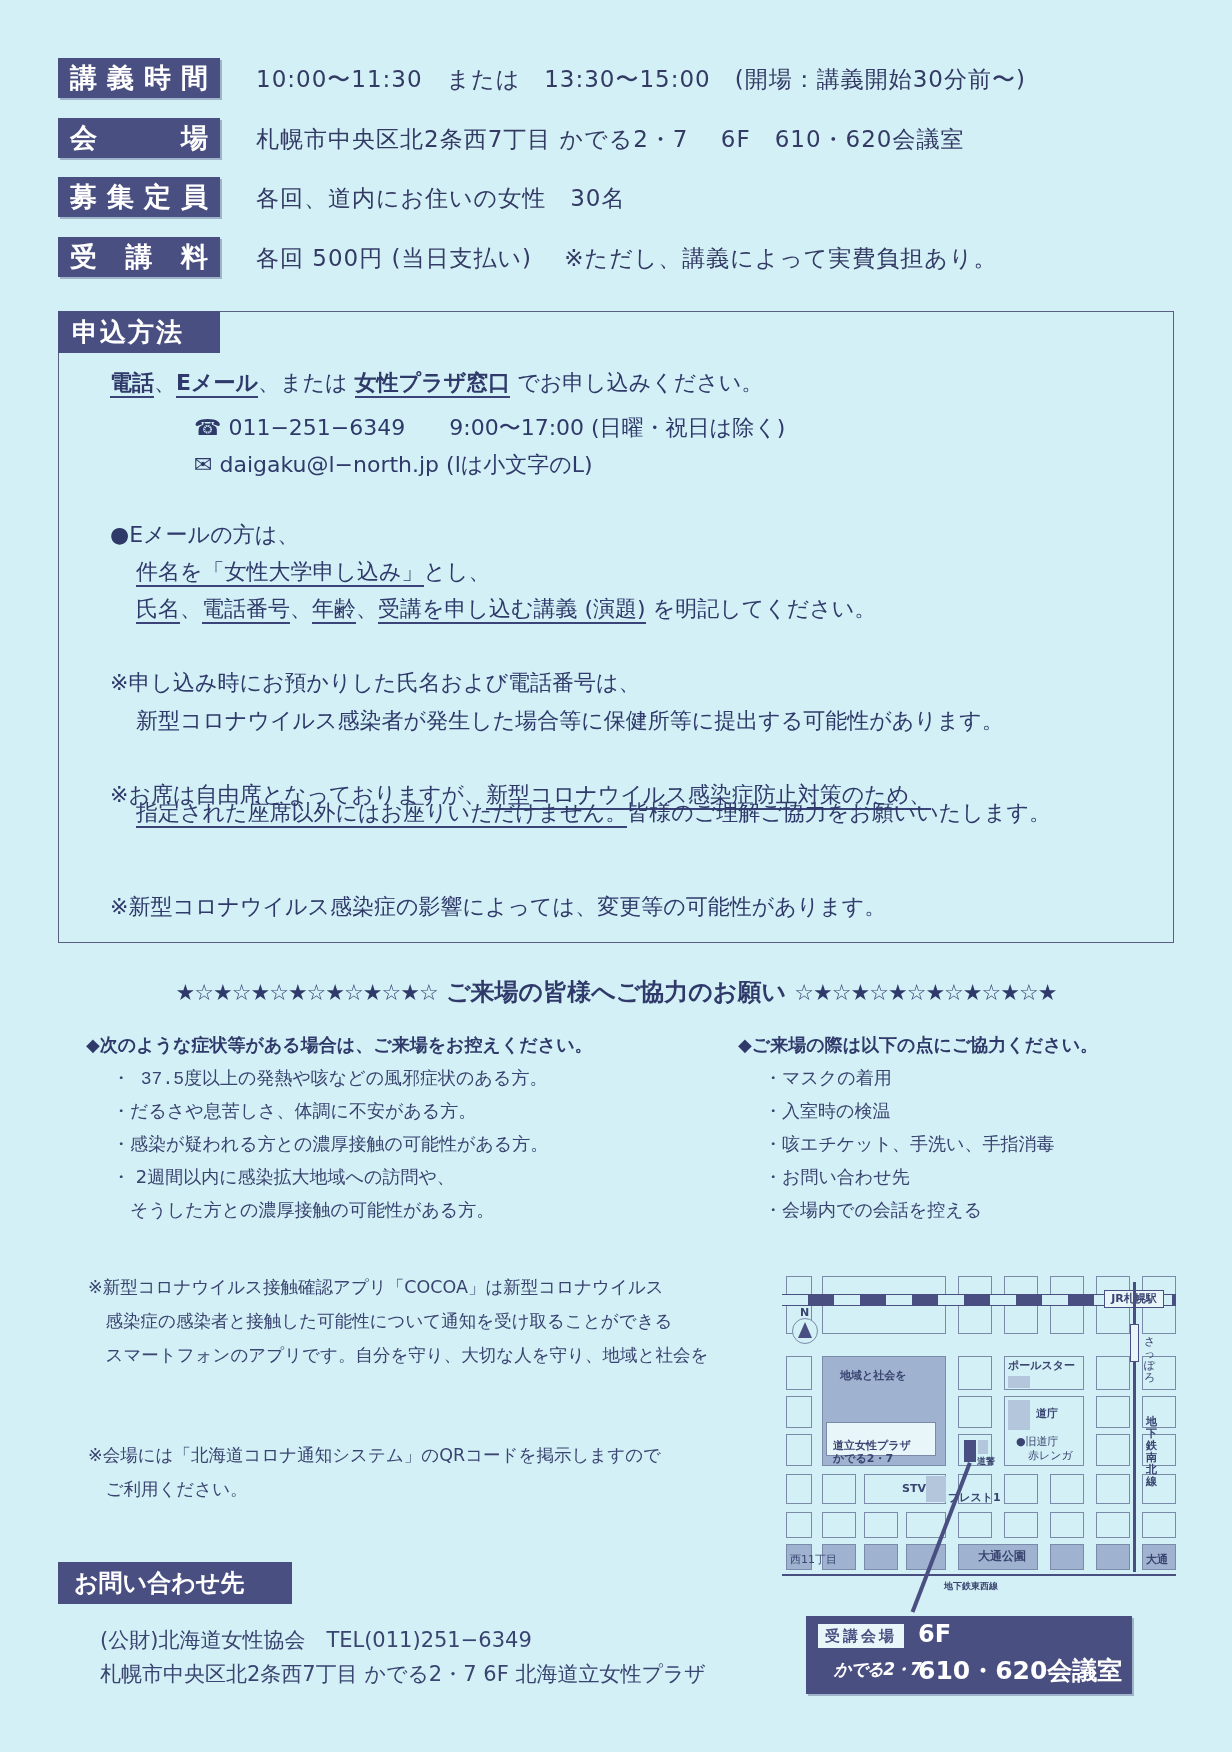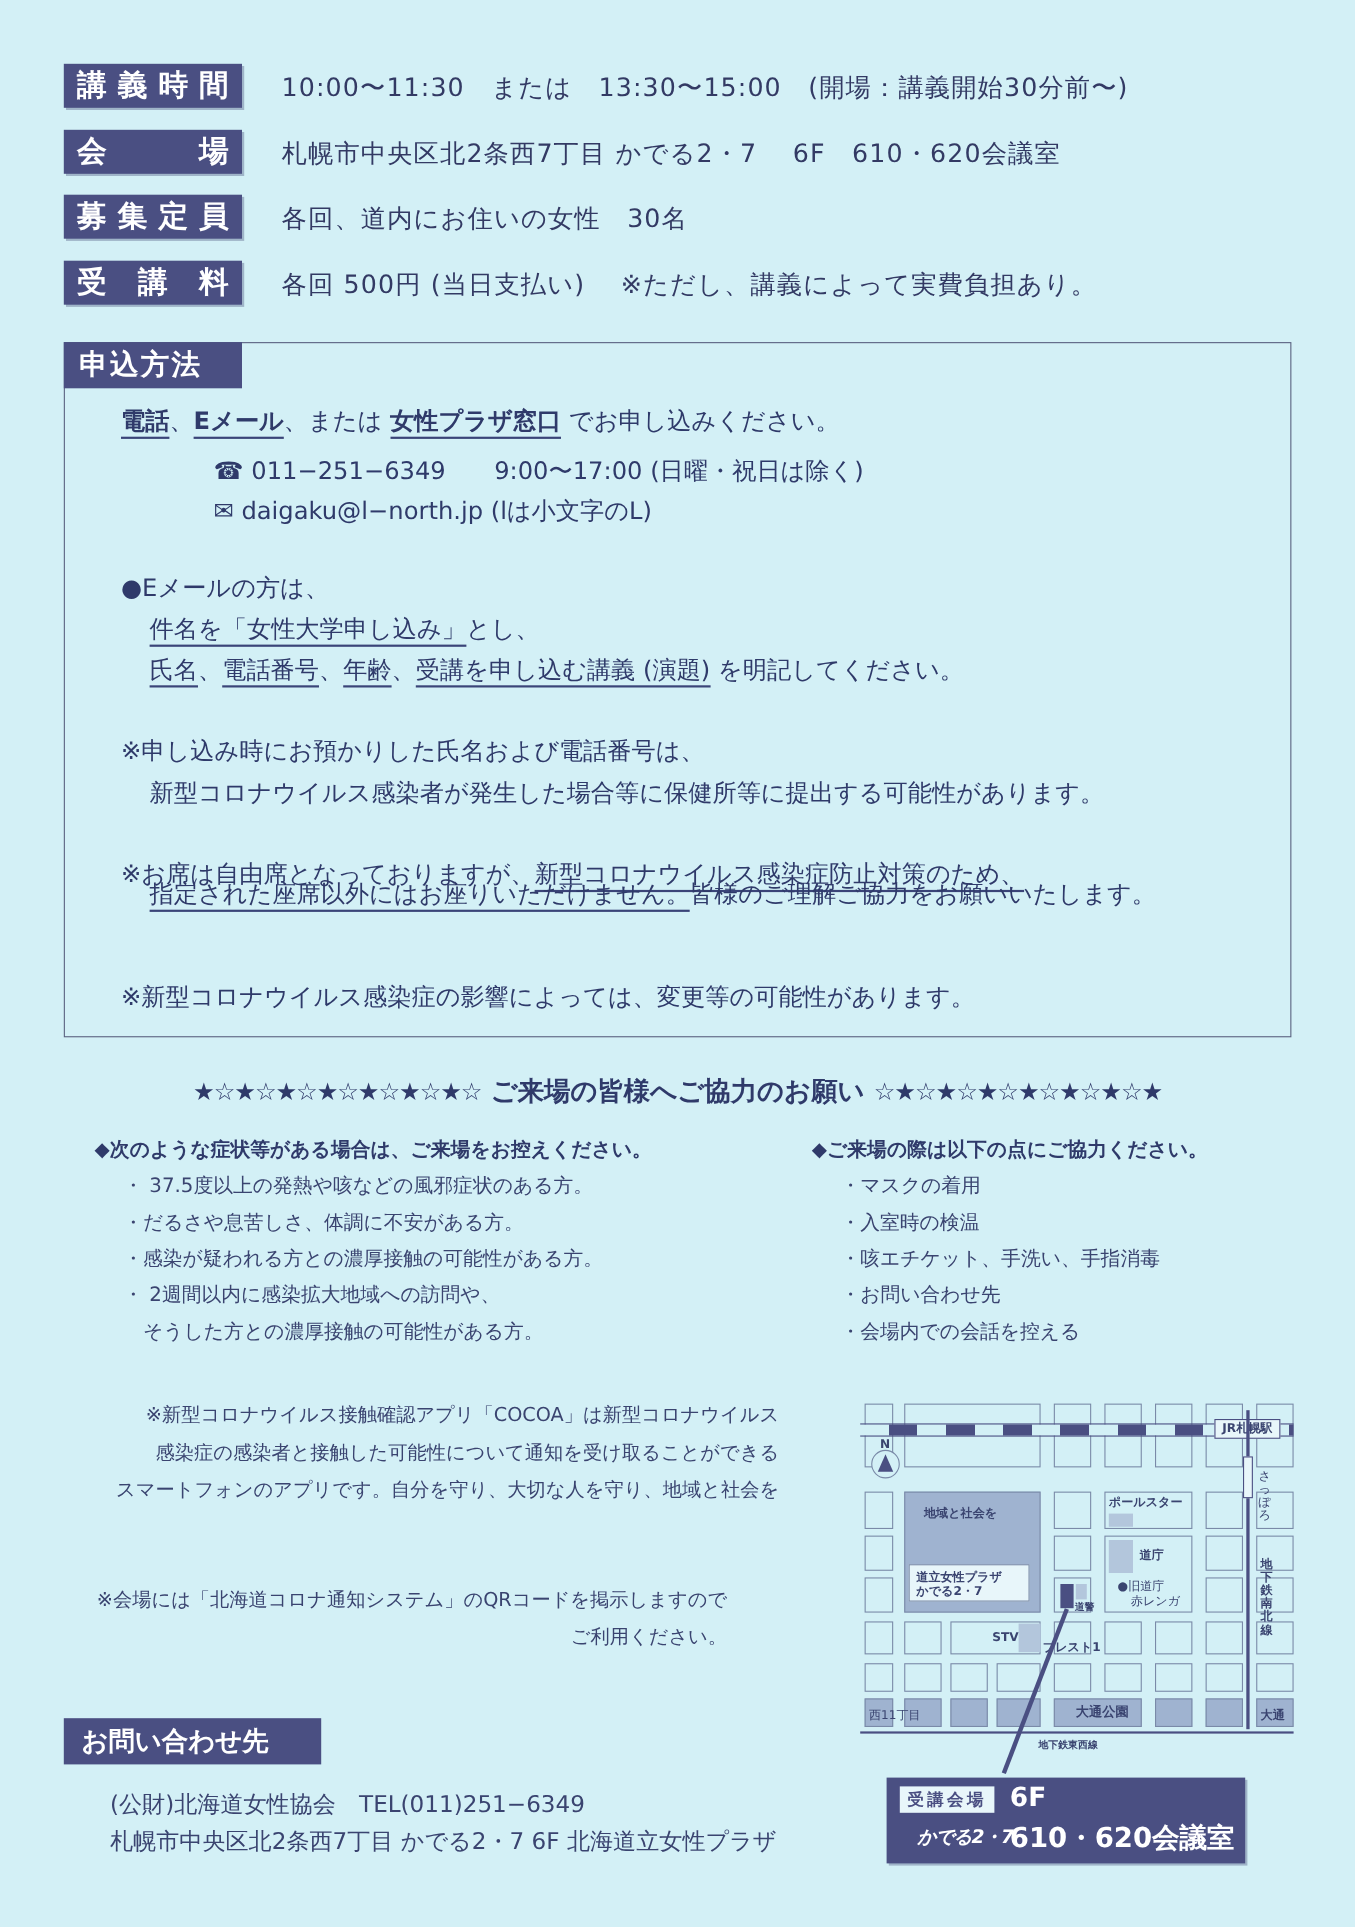--- a/index.html
+++ b/index.html
@@ -27,21 +27,21 @@
     background:#4a4f82; color:#fff; font-size:26px; font-weight:bold; padding-left:14px; box-sizing:border-box;
     letter-spacing:2px;
   }
   .t { position:absolute; font-size:22px; color:#2f3a6a; white-space:nowrap; }
   .u { border-bottom:2px solid #3a4478; padding-bottom:1px; }
   .b { font-weight:bold; }
   .star-title { position:absolute; left:58px; top:976px; width:1116px; text-align:center; font-size:24px; font-weight:bold; color:#2f3a6a; white-space:nowrap; }
   .stars { font-size:22px; letter-spacing:-1px; font-weight:normal; }
   .list-head { position:absolute; font-size:18px; font-weight:bold; color:#2f3a6a; white-space:nowrap; }
   .list-item { position:absolute; font-size:18px; color:#3a4470; white-space:nowrap; }
-  .note { position:absolute; font-size:17.5px; color:#3a4470; white-space:nowrap; line-height:34px;text-align:right; }
+  .note { position:absolute; font-size:17.5px; color:#3a4470; white-space:nowrap; line-height:34px; }
   .contact-title {
     position:absolute; left:58px; top:1562px; width:234px; height:42px; line-height:42px;
     background:#4a4f82; color:#fff; font-size:24px; font-weight:bold; padding-left:16px; box-sizing:border-box;
   }
   .contact-line { position:absolute; font-size:21px; color:#3a4470; white-space:nowrap; }
   
   .map { position:absolute; left:782px; top:1272px; width:394px; height:310px; }
   .blk { position:absolute; border:1px solid #7a8aa8; background:#d3f0f6; box-sizing:border-box; }
   .blk.fill { background:#9fb3d0; }
   .maplbl { position:absolute; font-size:11px; font-weight:bold; color:#3a4470; white-space:nowrap; }
@@ -116,21 +116,21 @@
   <span class="u">指定された座席以外にはお座りいただけません。</span><span>皆様のご理解ご協力をお願いいたします。</span>
 </div>
 
 <div class="t" style="left:110px;top:892px;">※新型コロナウイルス感染症の影響によっては、変更等の可能性があります。</div>
 
 <div class="star-title">
   <span class="stars">★☆★☆★☆★☆★☆★☆★☆</span><span> ご来場の皆様へご協力のお願い </span><span class="stars">☆★☆★☆★☆★☆★☆★☆★</span>
 </div>
 
 <div class="list-head" style="left:86px;top:1033px;">◆次のような症状等がある場合は、ご来場をお控えください。</div>
-<div class="list-item" style="left:112px;top:1066px;">・ 37.5度以上の発熱や咳などの風邪症状のある方。</div>
+<div class="list-item" style="left:112px;top:1066px;font-family:Liberation Mono, monospace;">・ 37.5度以上の発熱や咳などの風邪症状のある方。</div>
 <div class="list-item" style="left:112px;top:1099px;">・だるさや息苦しさ、体調に不安がある方。</div>
 <div class="list-item" style="left:112px;top:1132px;">・感染が疑われる方との濃厚接触の可能性がある方。</div>
 <div class="list-item" style="left:112px;top:1165px;">・ 2週間以内に感染拡大地域への訪問や、</div>
 <div class="list-item" style="left:112px;top:1198px;">　そうした方との濃厚接触の可能性がある方。</div>
 
 <div class="list-head" style="left:738px;top:1033px;">◆ご来場の際は以下の点にご協力ください。</div>
 <div class="list-item" style="left:764px;top:1066px;">・マスクの着用</div>
 <div class="list-item" style="left:764px;top:1099px;">・入室時の検温</div>
 <div class="list-item" style="left:764px;top:1132px;">・咳エチケット、手洗い、手指消毒</div>
 <div class="list-item" style="left:764px;top:1165px;">・お問い合わせ先</div>
@@ -188,21 +188,21 @@
   <div class="maplbl" style="left:254px;top:134px;">道庁</div>
   <div class="maplbl" style="left:234px;top:162px;font-weight:normal;">●旧道庁</div>
   <div class="maplbl" style="left:246px;top:176px;font-weight:normal;">赤レンガ</div>
   <div class="blk" style="left:314px;top:84px;width:34px;height:34px;"></div>
   <div class="blk" style="left:314px;top:124px;width:34px;height:32px;"></div>
   <div class="blk" style="left:314px;top:162px;width:34px;height:32px;"></div>
   <div class="blk" style="left:360px;top:84px;width:34px;height:34px;"></div>
   <div class="blk" style="left:360px;top:124px;width:34px;height:32px;"></div>
   <div class="blk" style="left:360px;top:162px;width:34px;height:32px;"></div>
 
-  <div class="abs" style="left:44px;top:150px;width:110px;height:34px;background:#e8f6fa;border:1px solid #7a8aa8;font-size:11px;font-weight:bold;color:#3a4470;padding:4px 6px;box-sizing:border-box;line-height:13px;">
+  <div class="abs" style="left:44px;top:150px;width:110px;height:34px;background:#e8f6fa;border:1px solid #7a8aa8;font-size:11px;font-weight:bold;color:#3a4470;padding:16px 6px;box-sizing:border-box;line-height:13px;">
     <div>道立女性プラザ</div>
     <div>かでる2・7</div>
   </div>
 
   <div class="blk" style="left:40px;top:202px;width:34px;height:30px;"></div>
   <div class="blk" style="left:82px;top:202px;width:82px;height:30px;"></div>
   <div class="abs" style="left:144px;top:204px;width:20px;height:26px;background:#b3c6dc;"></div>
   <div class="maplbl" style="left:120px;top:210px;">STV</div>
   <div class="blk" style="left:176px;top:202px;width:34px;height:30px;"></div>
   <div class="maplbl" style="left:166px;top:218px;">ブレスト1・7</div>

